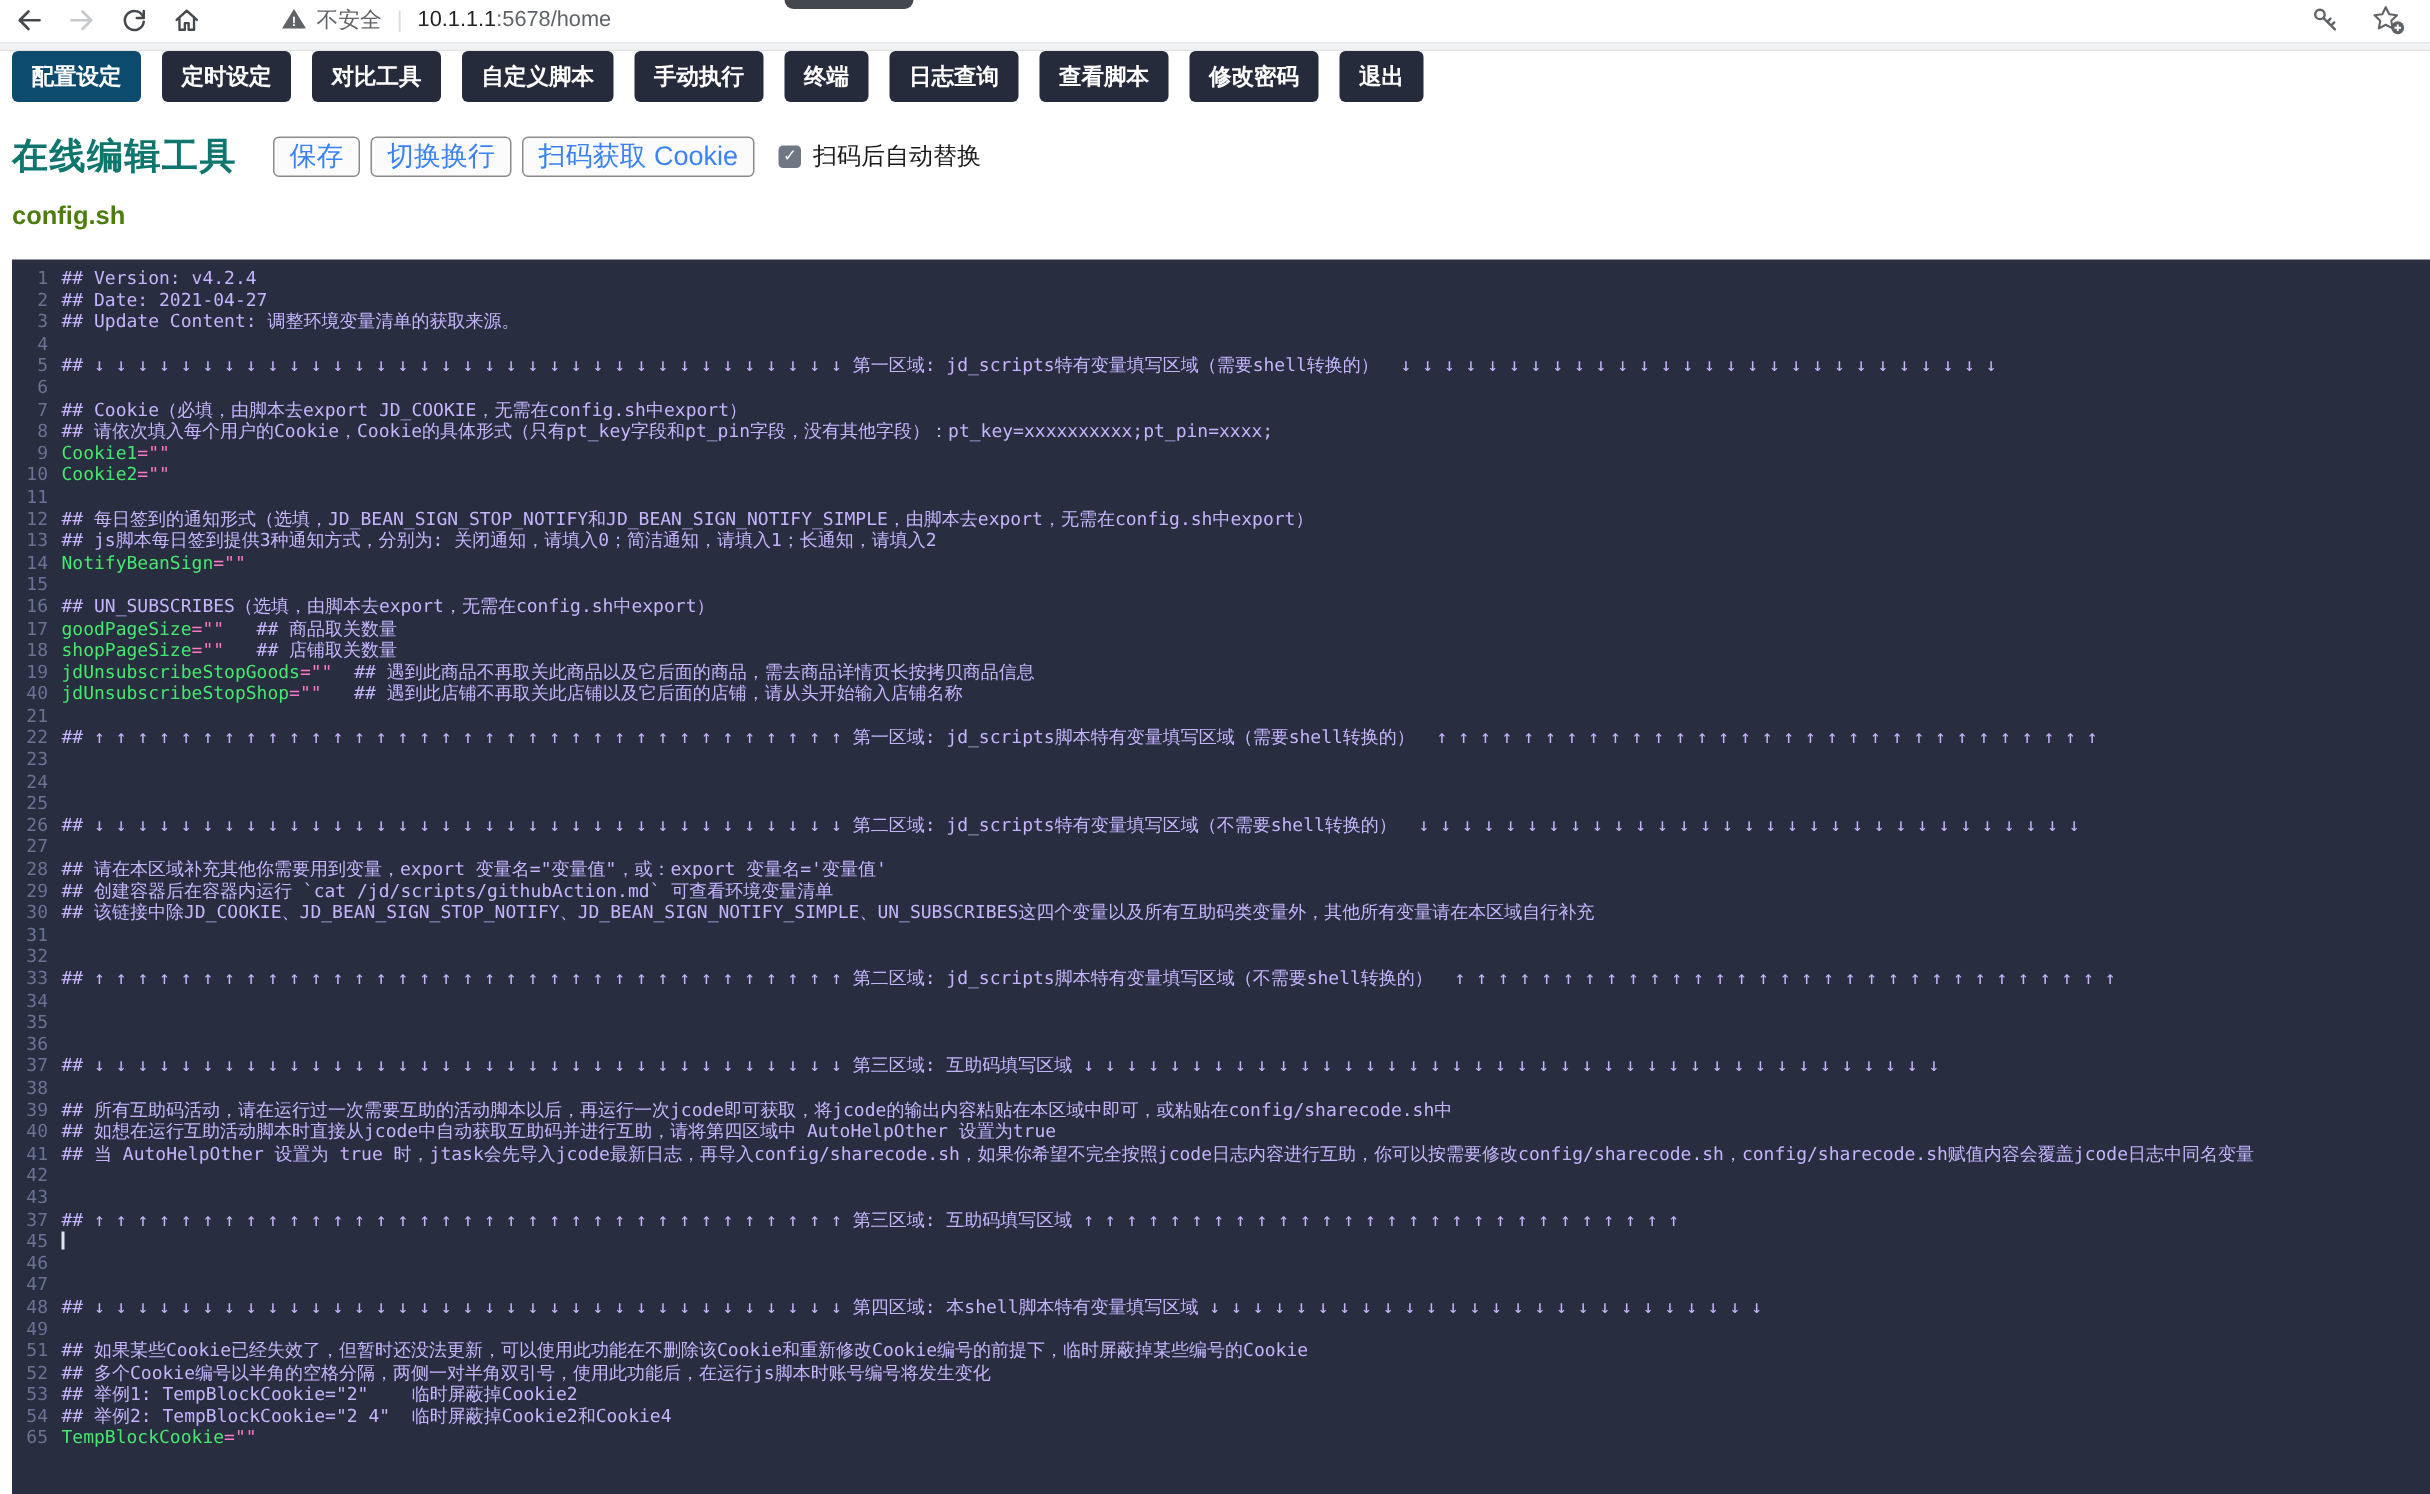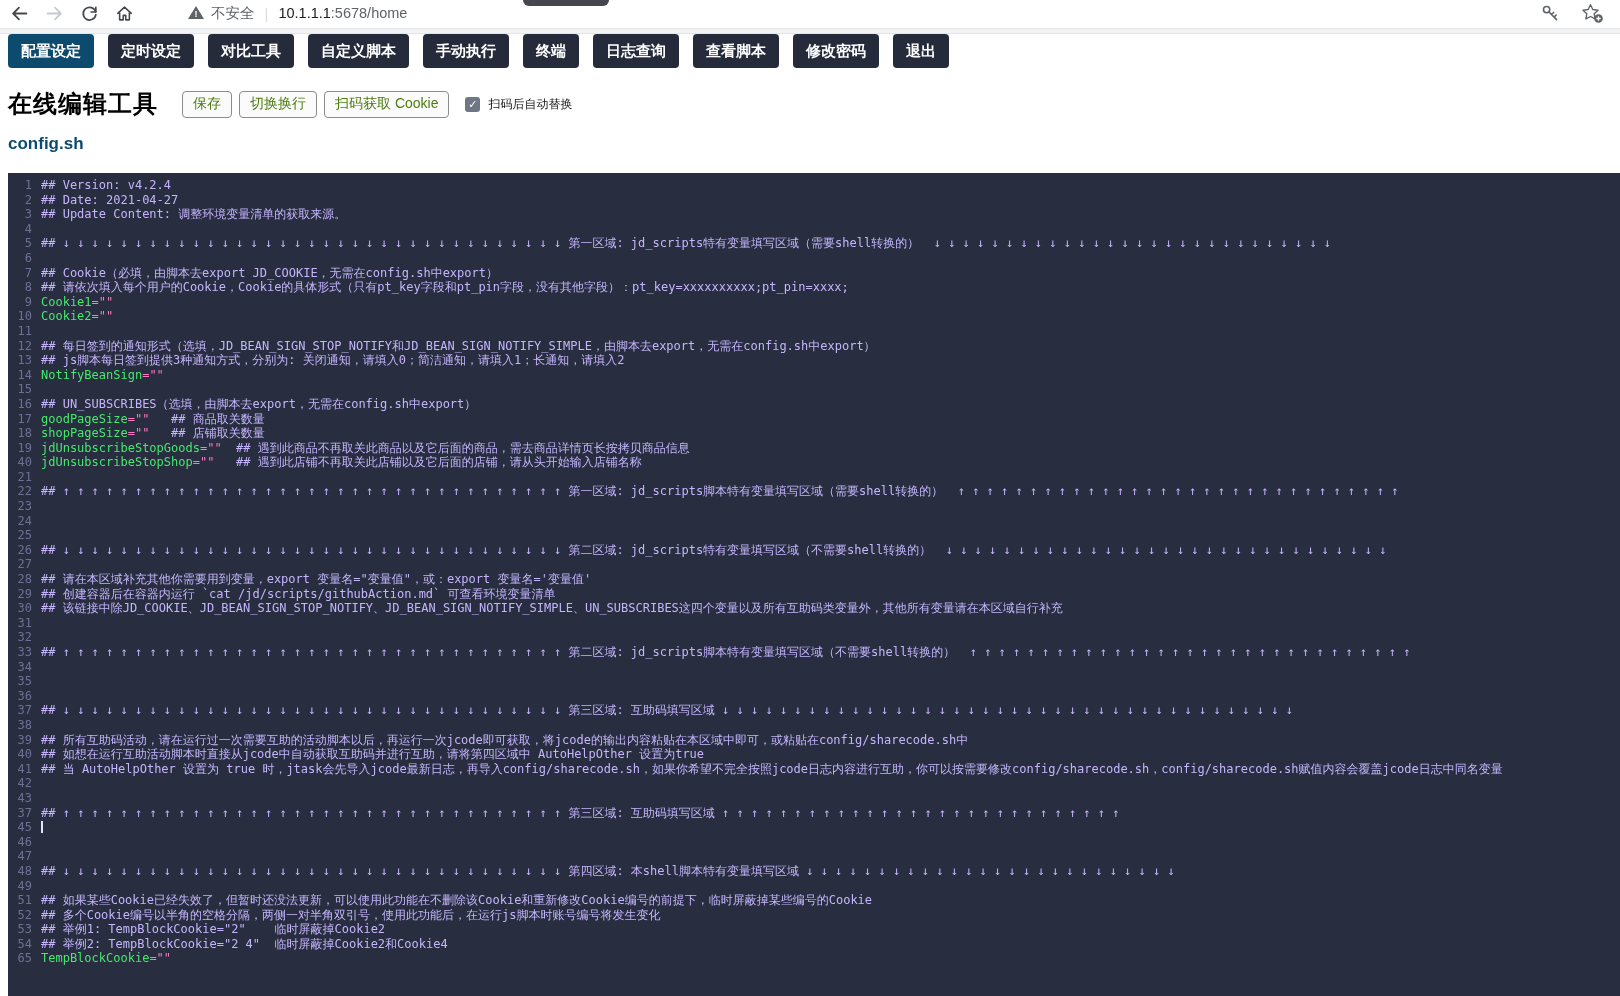--- a/index.html
+++ b/index.html
@@ -28,31 +28,31 @@
 
   
   .nav-row{display:flex;gap:14px;padding-left:8px;margin-top:0;height:34px;}
   .nav-btn{display:inline-flex;align-items:center;justify-content:center;
            padding:0 13px;height:34px;background:#262b3c;color:#fff;
            font-size:15px;font-weight:bold;border-radius:4px;cursor:pointer;white-space:nowrap;}
   .nav-btn.active{background:#0c4a6e;}
 
   
   .toolbar{display:flex;align-items:center;padding-left:8px;margin-top:21px;height:30px;}
-  .page-title{font-size:24px;font-weight:bold;color:#000000;letter-spacing:1px;}
-  .tool-btn{font-size:14px;color:#4d7c0f;background:#fbfbfb;border:1px solid #8b8b8b;
+  .page-title{font-size:24px;font-weight:bold;color:#0f766e;letter-spacing:1px;}
+  .tool-btn{font-size:18px;color:#3b82f6;background:#fbfbfb;border:1px solid #8b8b8b;
             border-radius:4px;height:25px;padding:0 10px;margin-left:7px;
             display:inline-flex;align-items:center;cursor:pointer;white-space:nowrap;}
   .tool-btn.first{margin-left:24px;}
   .checkbox{width:15px;height:15px;background:#6f7684;border-radius:3px;margin-left:16px;
             display:inline-flex;align-items:center;justify-content:center;
             color:#fff;font-size:11px;line-height:1;cursor:pointer;}
-  .check-label{margin-left:8px;font-size:12px;color:#1a1a1a;}
-
-  .filename{margin:15px 0 0 8px;font-size:17px;font-weight:bold;color:#0c4a6e;}
+  .check-label{margin-left:8px;font-size:16px;color:#1a1a1a;}
+
+  .filename{margin:15px 0 0 8px;font-size:17px;font-weight:bold;color:#4d7c0f;}
 
   
   .editor{margin-left:8px;margin-top:19px;height:826px;background:#282d3f;overflow:hidden;
           font-family:"DejaVu Sans Mono","Liberation Mono",monospace;
           font-size:12px;line-height:14.6px;padding-top:5px;cursor:text;}
   .cm-line{white-space:pre;height:14.6px;}
   .gut{display:inline-block;width:24px;text-align:right;color:#6b7294;margin-right:9px;}
   .tok-c{color:#c4b5fd;}
   .tok-g{color:#45e96d;}
   .tok-p{color:#ff79c6;}

